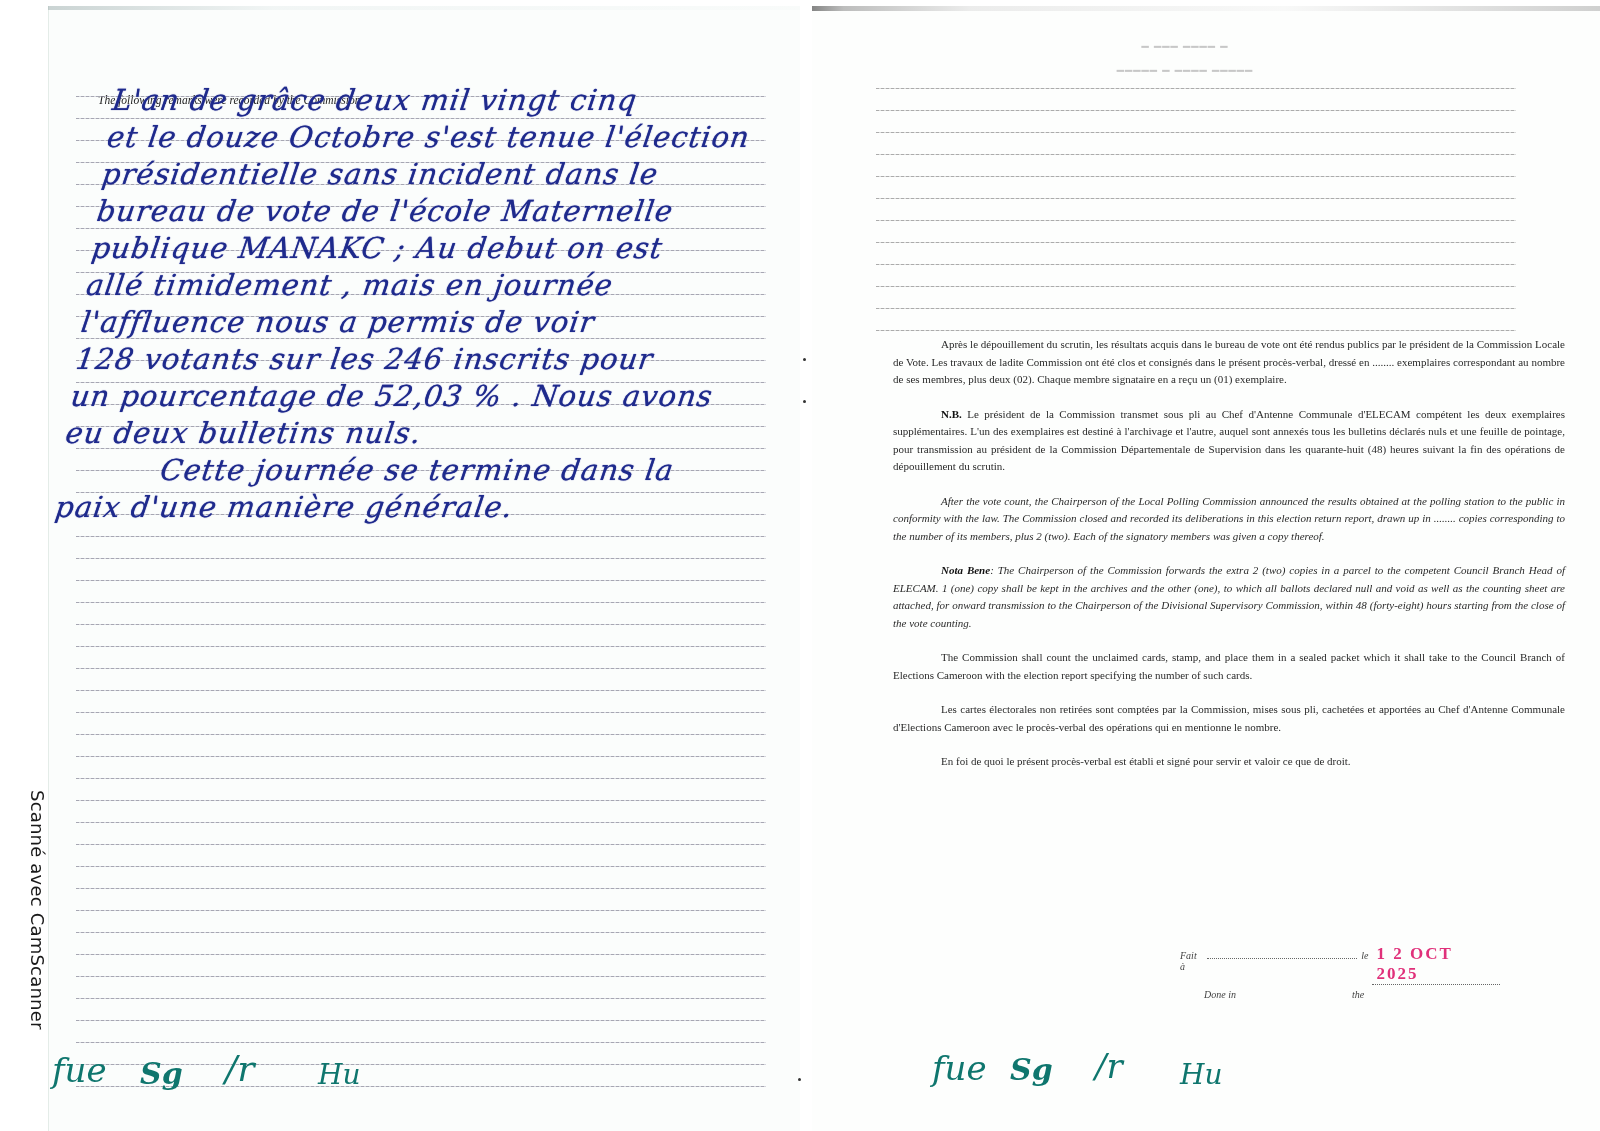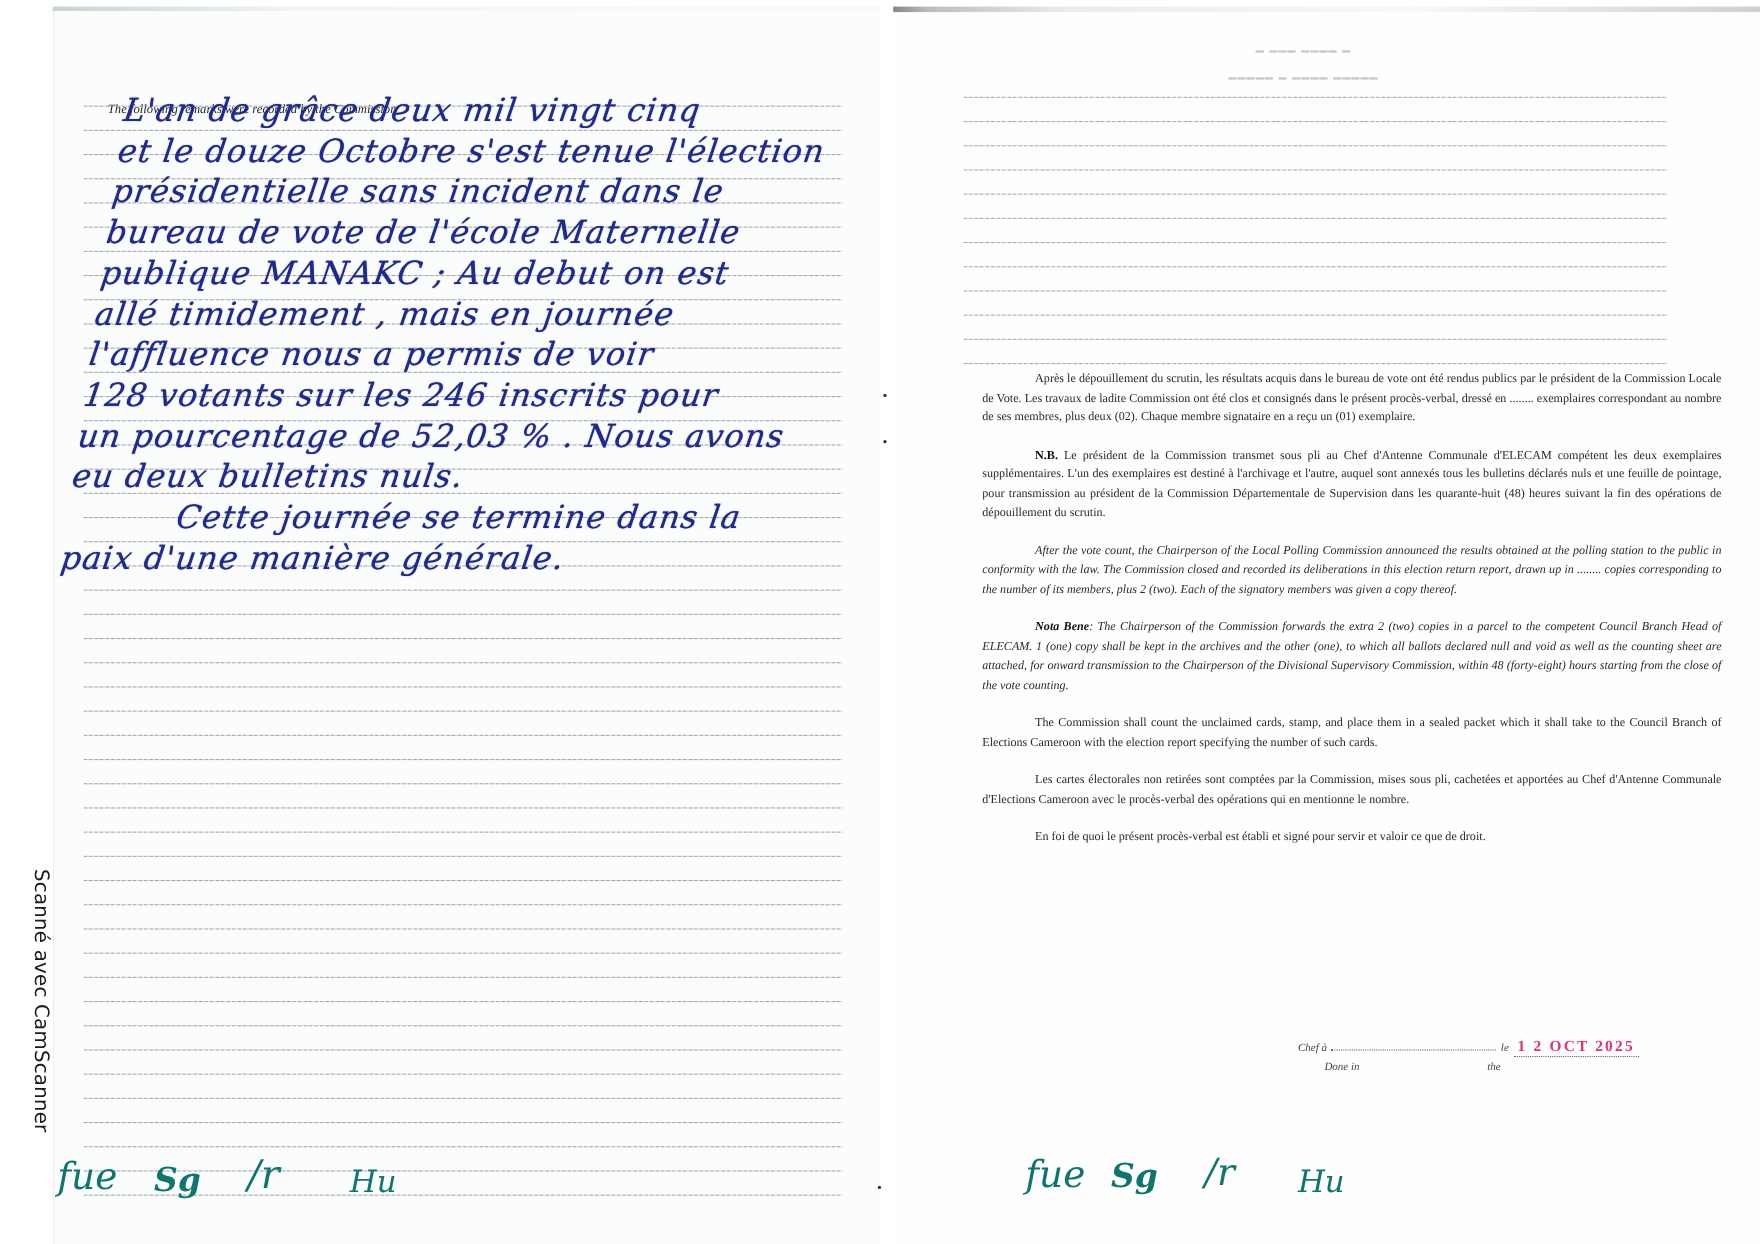--- a/index.html
+++ b/index.html
@@ -72,21 +72,21 @@
     .legal-text b { font-weight: bold; color: #111; }
     .legal-text p.tight { margin-bottom: 2px; }
 
     .signoff {
       position: absolute; left: 1180px; top: 944px; width: 320px;
       font-family: "Liberation Serif", serif; font-size: 10px; color: #444; font-style: italic;
     }
     .signoff .row1 { display: flex; align-items: baseline; gap: 4px; }
     .signoff .dots { flex: 0 0 150px; border-bottom: 1px dotted #666; height: 10px; }
     .signoff .date-stamp {
-      color: #e0307a; font-weight: bold; font-style: normal; font-size: 14px;
+      color: #e0307a; font-weight: bold; font-style: normal; font-size: 17px;
       letter-spacing: 2px; border-bottom: 1px dotted #666; padding: 0 4px;
     }
     .signoff .row2 { display: flex; gap: 116px; padding-left: 24px; margin-top: 4px; }
 
     .signatures { position: absolute; }
     .sig { position: absolute; color: #0f766e; font-family: "DejaVu Serif", serif; font-style: italic; }
 
     .margin-dot { position:absolute; width:3px; height:3px; border-radius:50%; background:#333; }
   </style>
 </head>
@@ -197,21 +197,21 @@
   <p><b>N.B.</b><span> Le président de la Commission transmet sous pli au Chef d'Antenne Communale d'ELECAM compétent les deux exemplaires supplémentaires. L'un des exemplaires est destiné à l'archivage et l'autre, auquel sont annexés tous les bulletins déclarés nuls et une feuille de pointage, pour transmission au président de la Commission Départementale de Supervision dans les quarante-huit (48) heures suivant la fin des opérations de dépouillement du scrutin.</span></p>
   <p class="italic">After the vote count, the Chairperson of the Local Polling Commission announced the results obtained at the polling station to the public in conformity with the law. The Commission closed and recorded its deliberations in this election return report, drawn up in ........ copies corresponding to the number of its members, plus 2 (two). Each of the signatory members was given a copy thereof.</p>
   <p class="italic"><b>Nota Bene</b><span>: The Chairperson of the Commission forwards the extra 2 (two) copies in a parcel to the competent Council Branch Head of ELECAM. 1 (one) copy shall be kept in the archives and the other (one), to which all ballots declared null and void as well as the counting sheet are attached, for onward transmission to the Chairperson of the Divisional Supervisory Commission, within 48 (forty-eight) hours starting from the close of the vote counting.</span></p>
   <p>The Commission shall count the unclaimed cards, stamp, and place them in a sealed packet which it shall take to the Council Branch of Elections Cameroon with the election report specifying the number of such cards.</p>
   <p>Les cartes électorales non retirées sont comptées par la Commission, mises sous pli, cachetées et apportées au Chef d'Antenne Communale d'Elections Cameroon avec le procès-verbal des opérations qui en mentionne le nombre.</p>
   <p class="tight">En foi de quoi le présent procès-verbal est établi et signé pour servir et valoir ce que de droit.</p>
 </div>
 
 <div class="signoff">
   <div class="row1">
-    <span>Chef à</span>
+    <span>Fait à</span>
     <span class="dots"></span>
     <span>le</span>
     <span class="date-stamp">1 2 OCT 2025</span>
   </div>
   <div class="row2">
     <span>Done in</span>
     <span>the</span>
   </div>
 </div>
 

